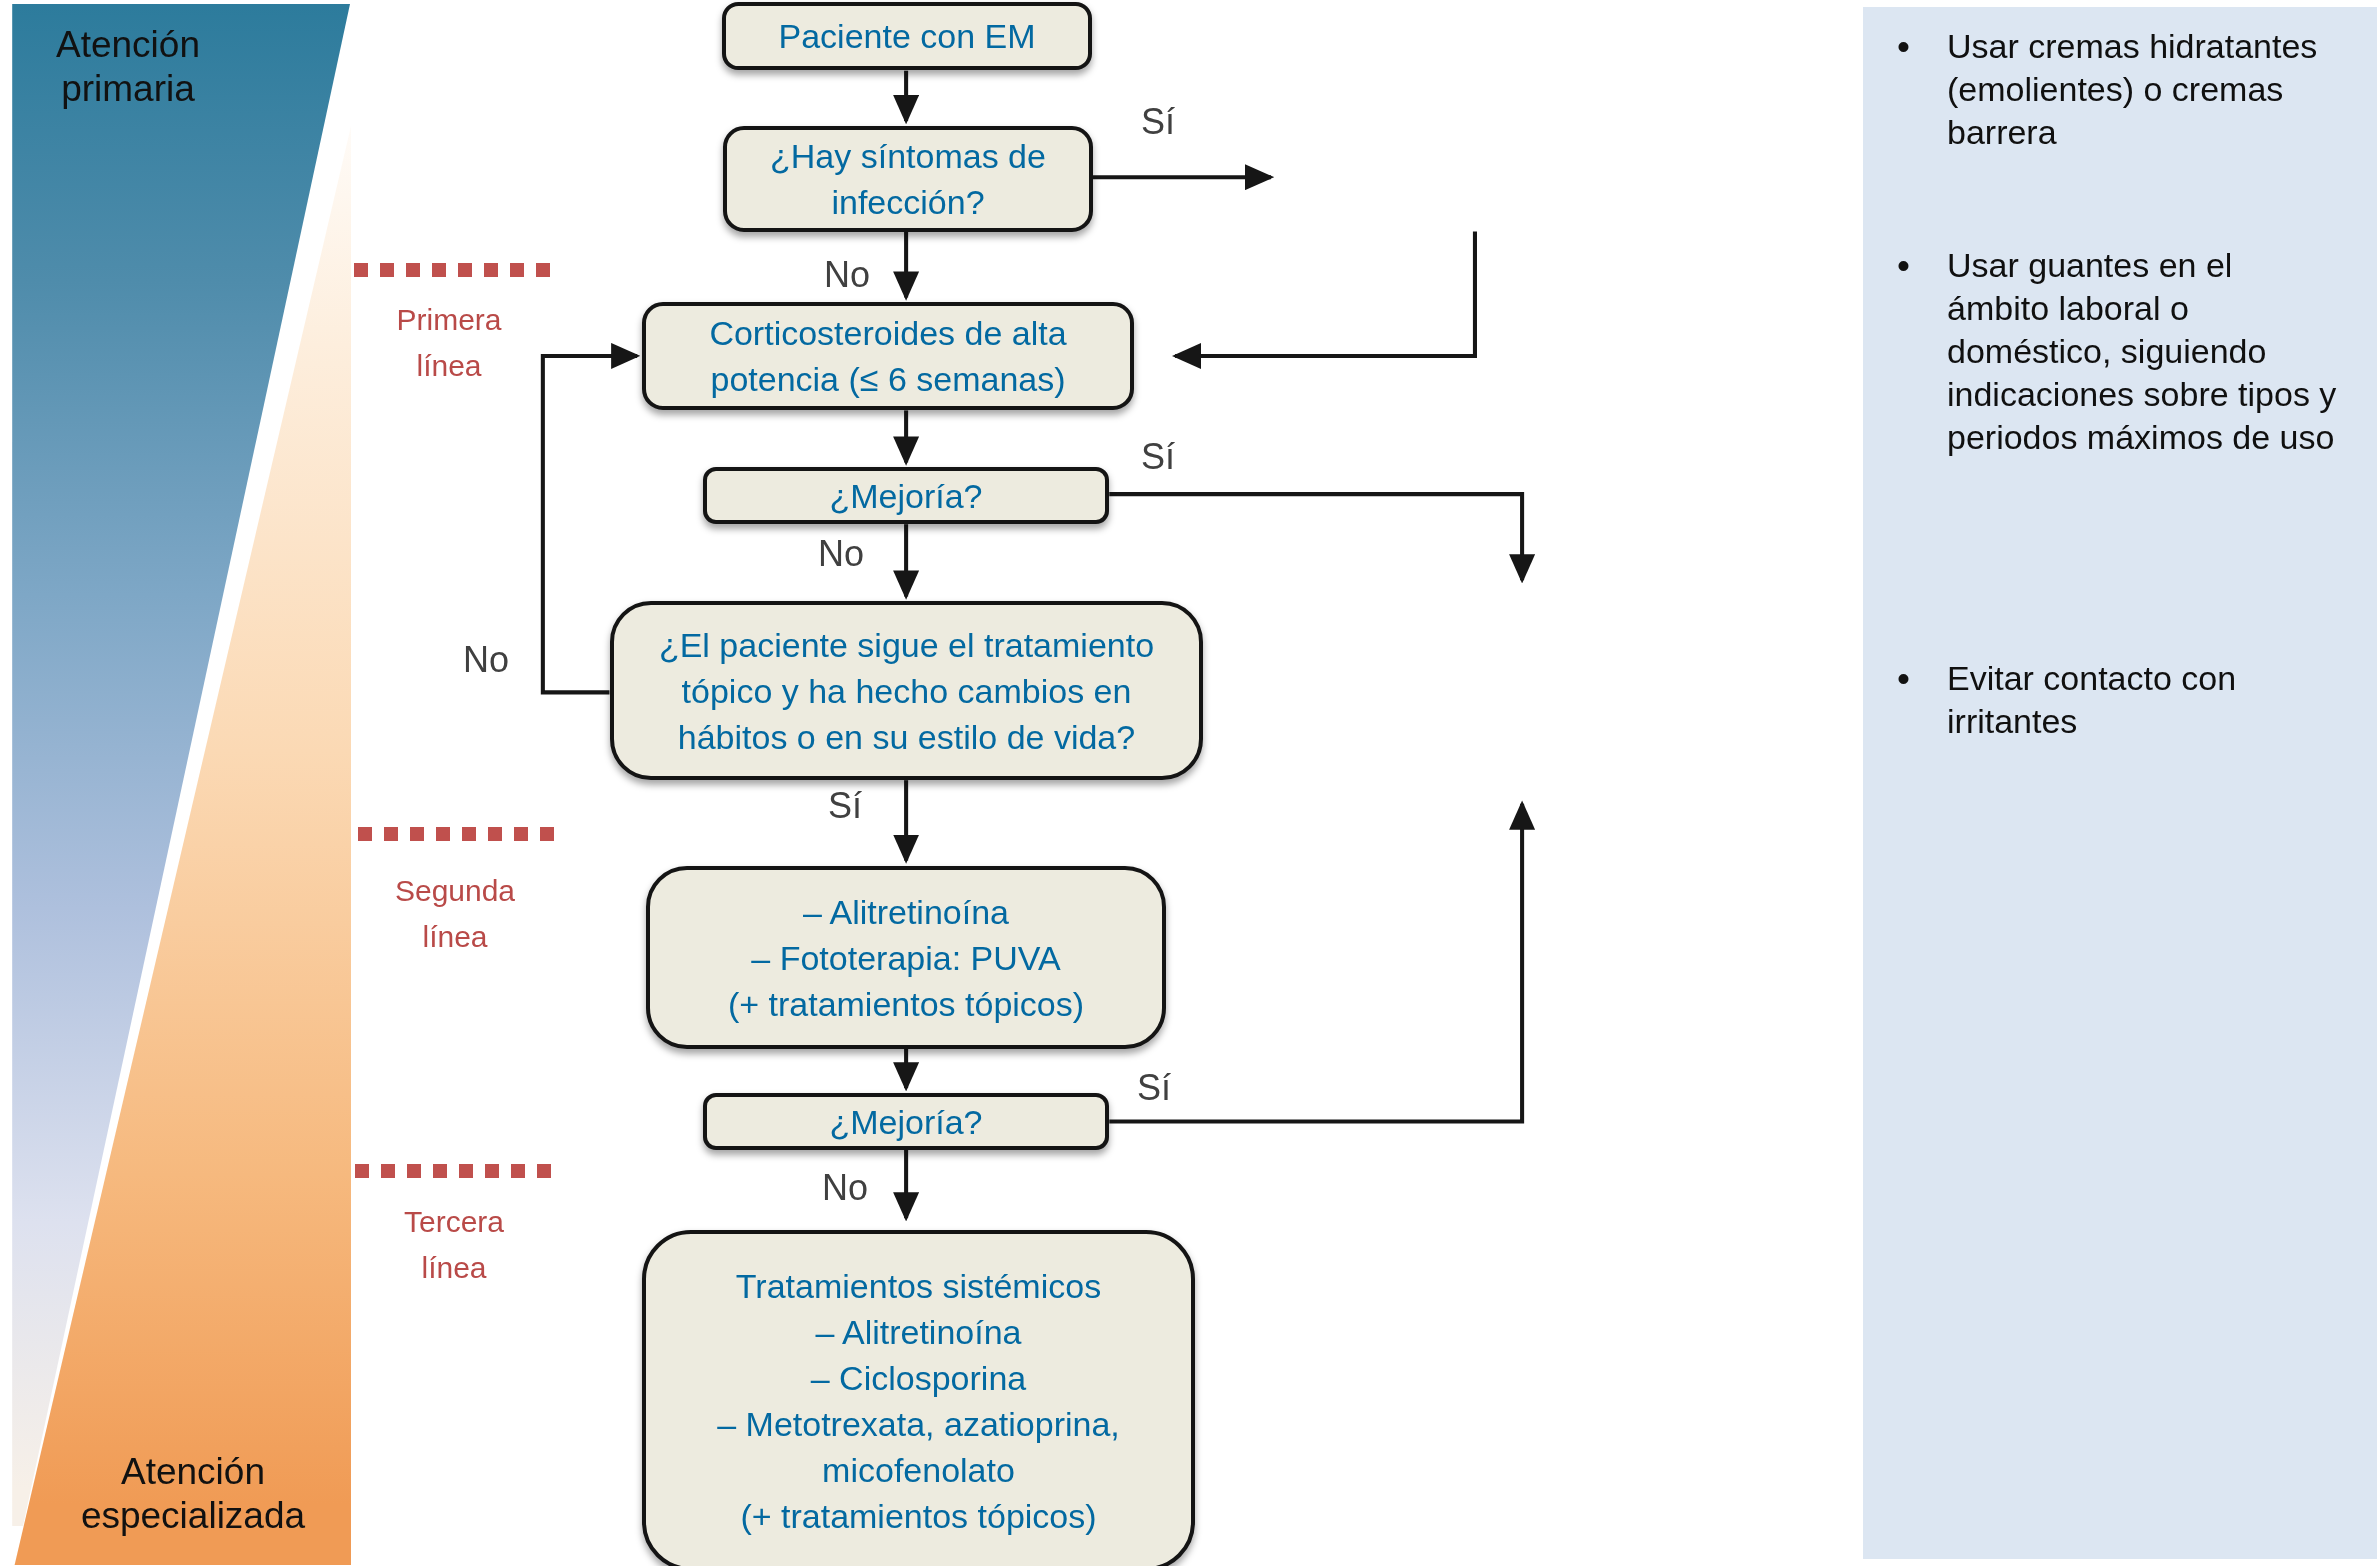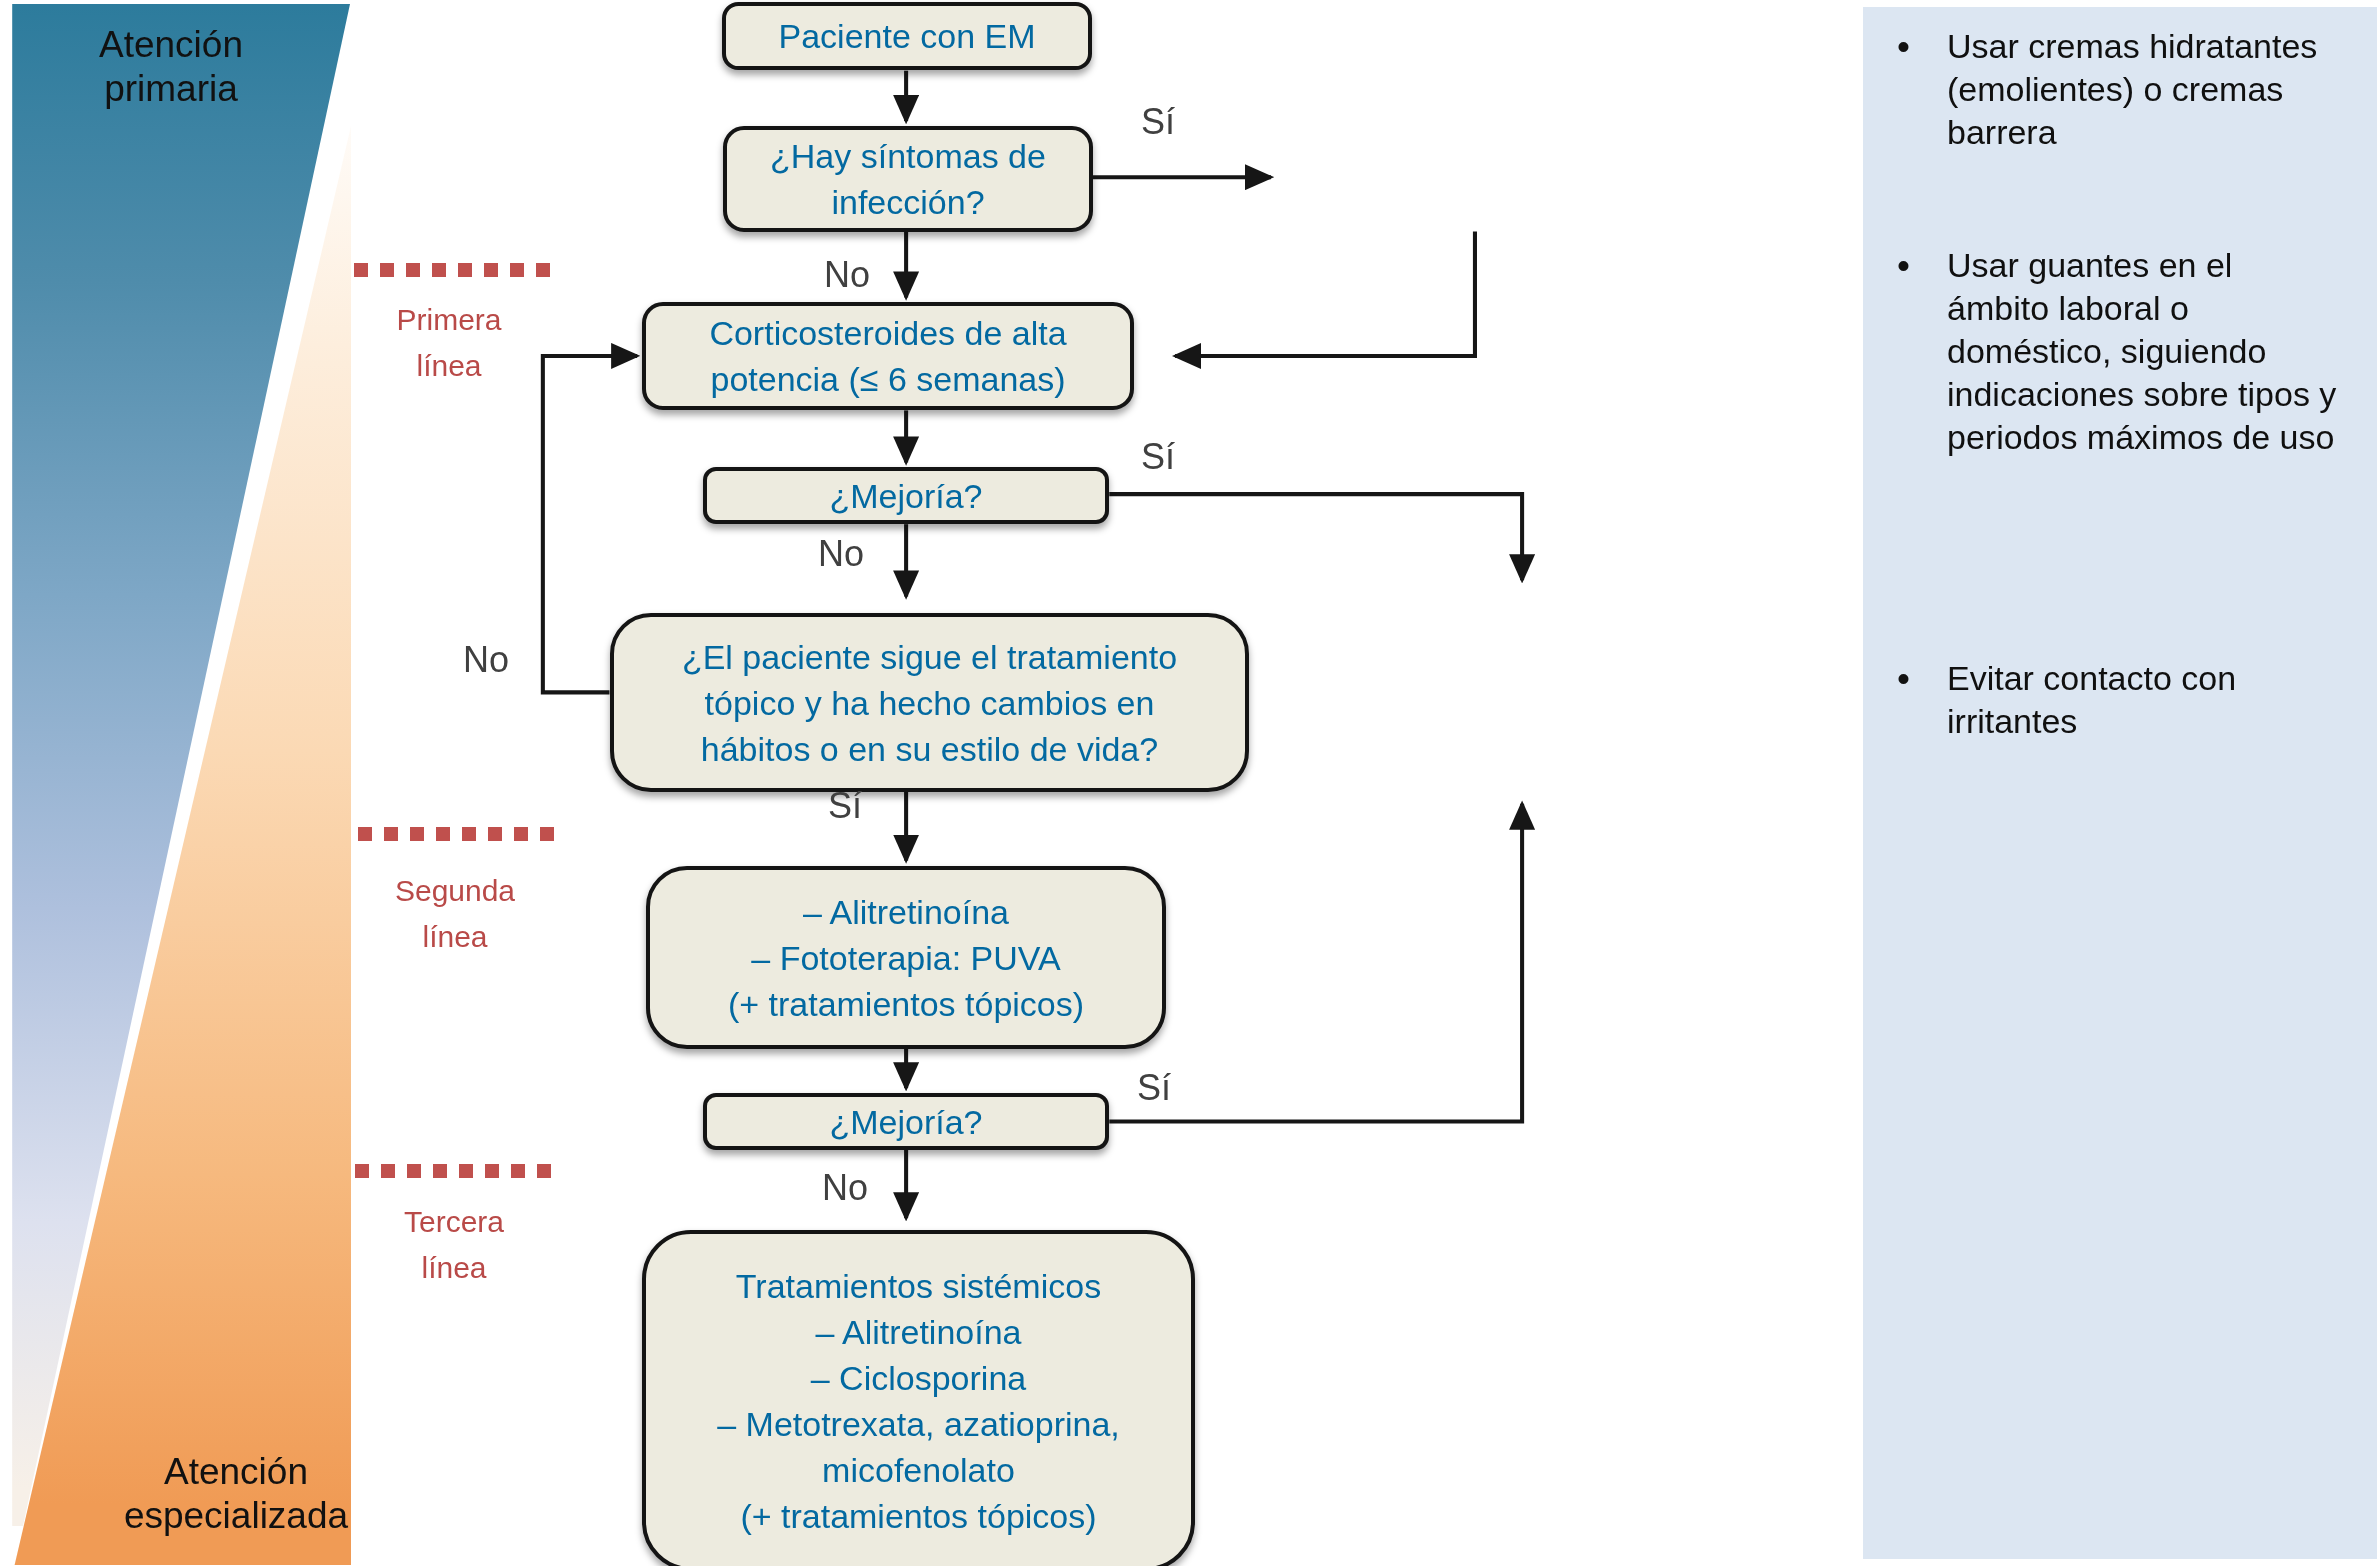--- a/index.html
+++ b/index.html
@@ -12,21 +12,21 @@
   .wedge{position:absolute;left:0;top:0;width:358px;height:1566px;}
   #tealWedge{
     clip-path:polygon(12.2px 4.1px,350px 4.1px,23px 1526px,12.2px 1526px);
     background:linear-gradient(180deg,#2c7b9c 0%,#4f8cab 18%,#7ea7c6 38%,#aec0dd 58%,#dde1ef 78%,#f7f0e8 95%);
   }
   #orangeWedge{
     clip-path:polygon(351px 126px,351px 1565px,14.6px 1565px);
     background:linear-gradient(180deg,rgba(253,243,233,0.0) 4%,#fdeedd 22%,#fbd9b4 48%,#f6b97e 75%,#f09b55 96%);
   }
   .bandLabel{position:absolute;transform:translate(-50%,-50%);text-align:center;
-    font-size:37px;line-height:44px;color:#111;margin-left:43px;}
+    font-size:37px;line-height:44px;color:#111;}
   
   .stageLabel{position:absolute;transform:translate(-50%,-50%);text-align:center;
     color:#b94a48;font-size:30px;line-height:46px;}
   .dotsep{position:absolute;height:14px;width:196px;
     background:repeating-linear-gradient(90deg,#c0504d 0 14px,rgba(0,0,0,0) 14px 26px);}
   
   .node{position:absolute;background:#edebdf;border:4.1px solid #141414;border-radius:21px;
     box-shadow:0 4.1px 7.3px rgba(0,0,0,0.35);
     display:flex;align-items:center;justify-content:center;text-align:center;
     font-size:34px;line-height:46px;color:#0369a1;box-sizing:border-box;}
@@ -100,21 +100,21 @@
 
   <div class="node" style="left:642px;top:302px;width:492px;height:108px;">
     <span class="pre">Corticosteroides de alta
 potencia (≤ 6 semanas)</span>
   </div>
 
   <div class="node r-sm" style="left:703px;top:467px;width:406px;height:57px;">
     <span class="pre">¿Mejoría?</span>
   </div>
 
-  <div class="node r-big" style="left:610px;top:601px;width:639px;height:179px;margin-top:12px;">
+  <div class="node r-big" style="left:610px;top:601px;width:593px;height:179px;">
     <span class="pre">¿El paciente sigue el tratamiento
 tópico y ha hecho cambios en
 hábitos o en su estilo de vida?</span>
   </div>
 
 
   <div class="node r-big" style="left:646px;top:866px;width:520px;height:183px;">
     <span class="pre">– Alitretinoína
 – Fototerapia: PUVA
 (+ tratamientos tópicos)</span>

